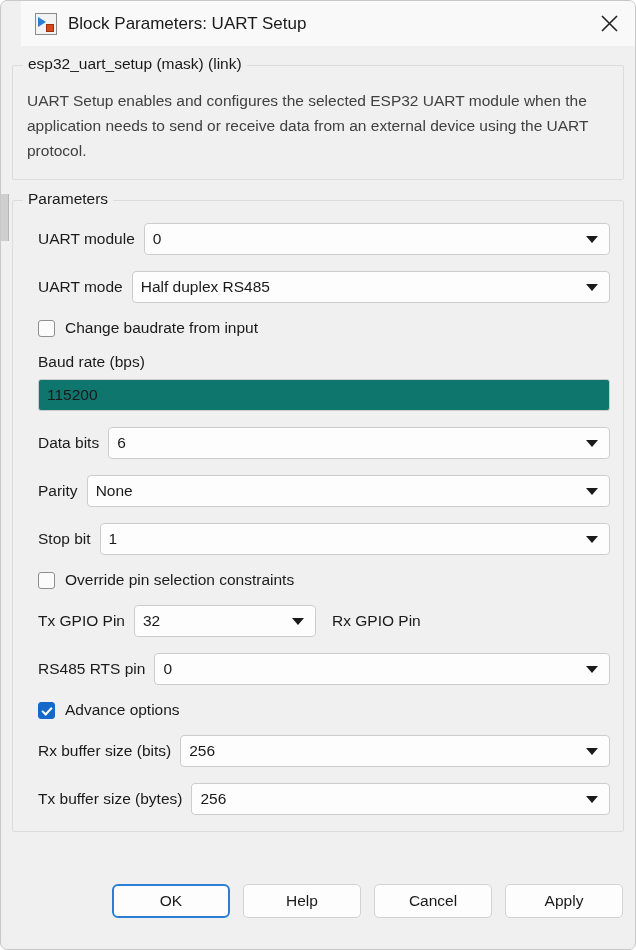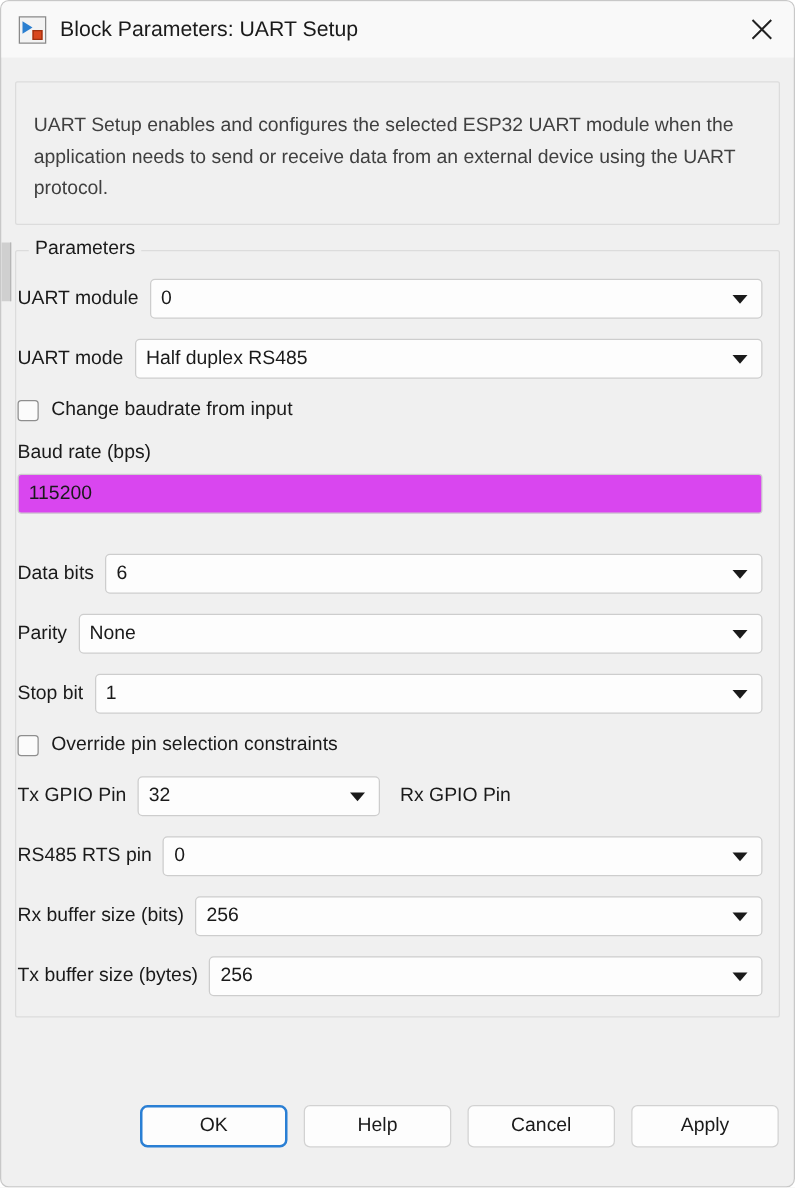--- a/index.html
+++ b/index.html
@@ -31,20 +31,21 @@
   
   .titlebar {
     height: 45px;
     min-height: 45px;
     background: #f9f9f9;
     display: flex;
     align-items: center;
     padding: 0 0 0 14px;
     box-sizing: border-box;
     position: relative;
+    margin-left: 20px;
   }
   .title-icon {
     width: 22px;
     height: 22px;
     position: relative;
     flex: 0 0 auto;
     background: #f3f3f3;
     border: 1px solid #8a8a8a;
     box-sizing: border-box;
   }
@@ -131,21 +132,21 @@
     padding: 22px 14px 16px 14px;
   }
   .desc-text {
     font-size: 15.5px;
     line-height: 25px;
     color: #404040;
   }
 
   #params-group {
     margin-top: 20px;
-    padding: 22px 13px 16px 1px;
+    padding: 22px 13px 16px 25px;
   }
 
   
   .row {
     display: flex;
     align-items: center;
     margin-bottom: 16px;
   }
   .row:last-child { margin-bottom: 0; }
 
@@ -188,40 +189,40 @@
     height: 0;
     border-left: 6px solid transparent;
     border-right: 6px solid transparent;
     border-top: 7px solid #1a1a1a;
   }
 
   
   .textfield {
     width: 100%;
     height: 32px;
-    background: #d946ef;
+    background: #0f766e;
     border: 1px solid #cdcdcd;
     border-radius: 3px;
     box-sizing: border-box;
     display: flex;
     align-items: center;
     font-size: 15.5px;
     color: #1a1a1a;
     padding-left: 8px;
     cursor: text;
   }
 
   .field-label {
     font-size: 15.5px;
     color: #1a1a1a;
     margin-bottom: 8px;
     display: block;
   }
   .stacked {
-    margin-bottom: 32px;
+    margin-bottom: 16px;
   }
 
   
   .checkrow {
     display: flex;
     align-items: center;
     margin-bottom: 16px;
     cursor: pointer;
   }
   .cb {
@@ -319,20 +320,21 @@
         <path d="M2 2 L17 17 M17 2 L2 17" stroke="#222222" stroke-width="1.6" fill="none"></path>
       </svg>
     </div>
   </div>
 
   <div class="content">
 
     <div class="left-grip"></div>
 
     <div class="group" id="desc-group">
+      <div class="legend">esp32_uart_setup (mask) (link)</div>
       <div class="desc-text">UART Setup enables and configures the selected ESP32 UART module when the application needs to send or receive data from an external device using the UART protocol.</div>
     </div>
 
     <div class="group" id="params-group">
       <div class="legend">Parameters</div>
 
       <div class="row">
         <span class="lbl">UART module</span>
         <div class="select">
           <span class="val">0</span>
@@ -403,20 +405,24 @@
       </div>
 
       <div class="row">
         <span class="lbl">RS485 RTS pin</span>
         <div class="select">
           <span class="val">0</span>
           <span class="arrow"></span>
         </div>
       </div>
 
+      <div class="checkrow">
+        <span class="cb on"></span>
+        <span class="cb-label">Advance options</span>
+      </div>
 
       <div class="row">
         <span class="lbl">Rx buffer size (bits)</span>
         <div class="select">
           <span class="val">256</span>
           <span class="arrow"></span>
         </div>
       </div>
 
       <div class="row">

